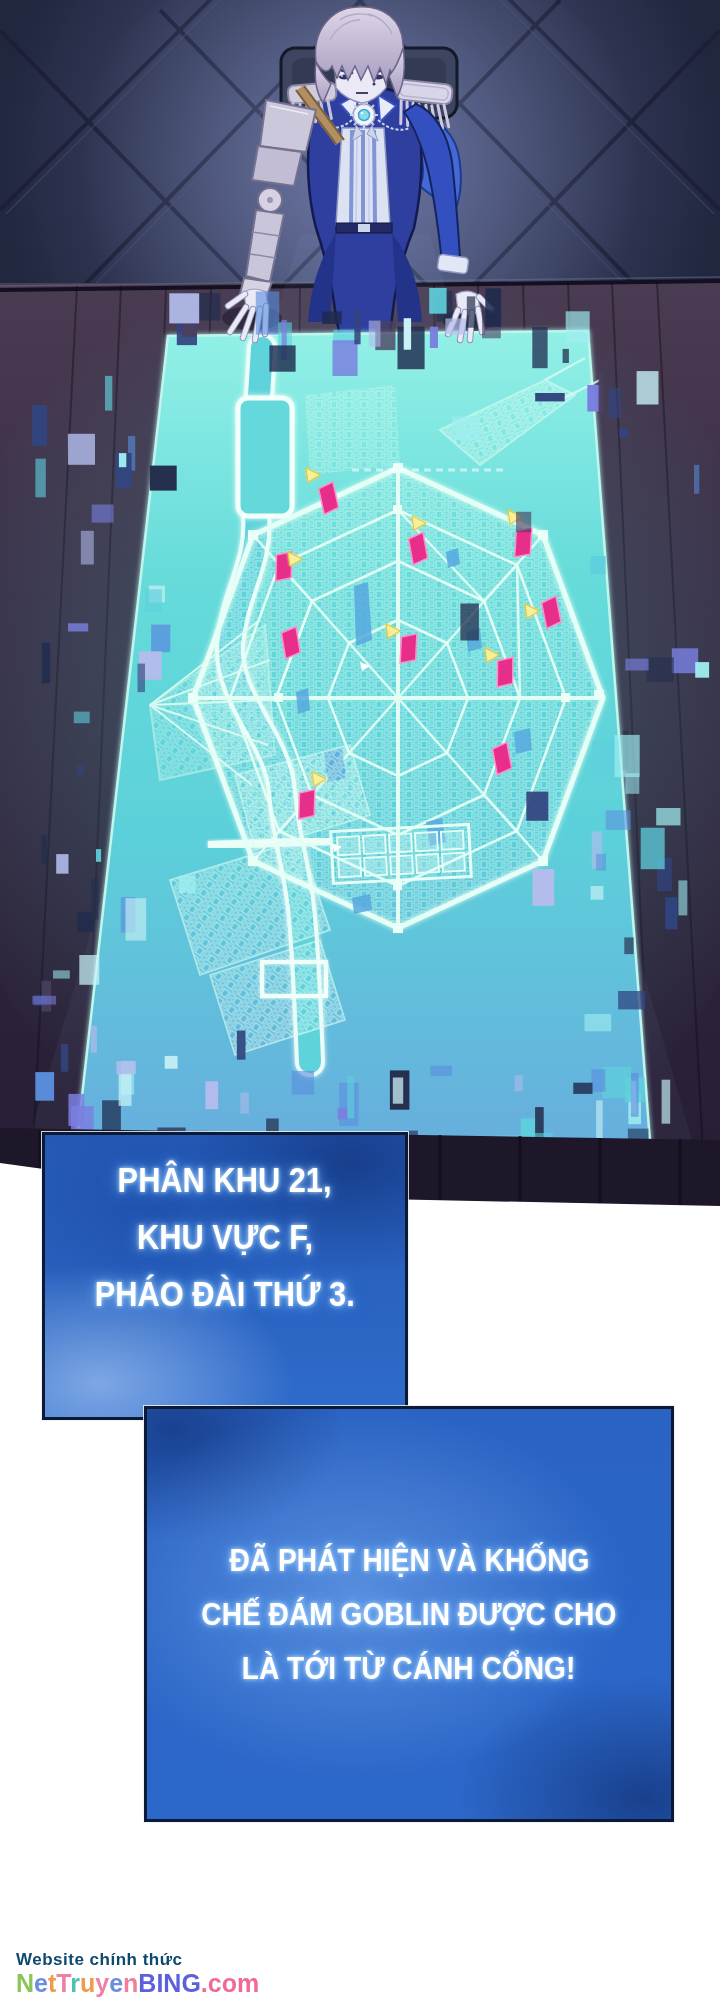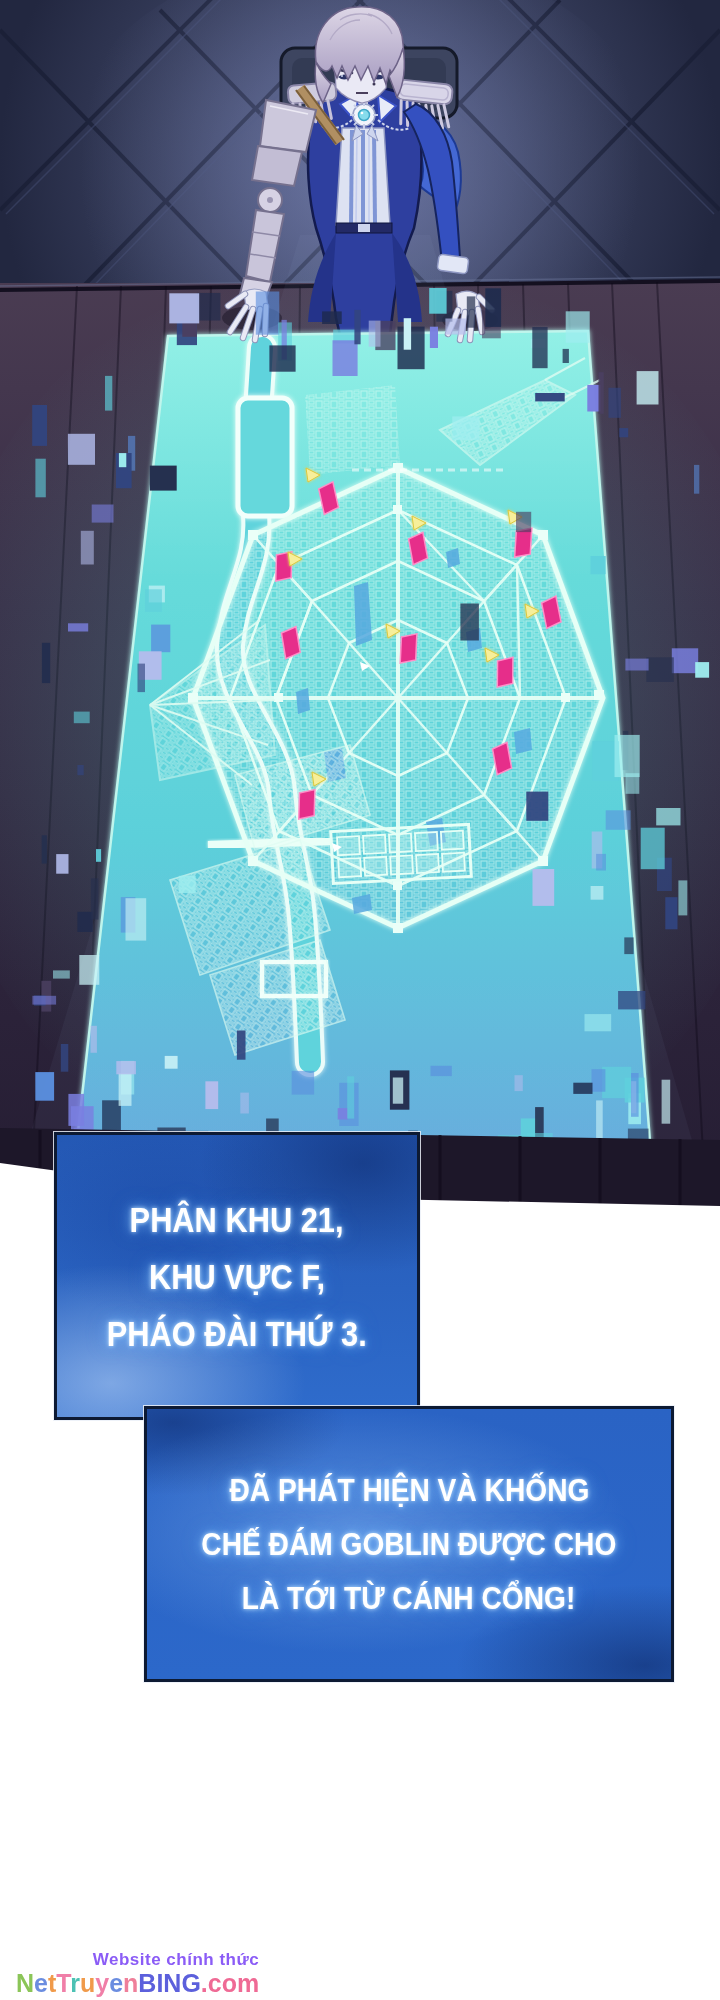--- a/index.html
+++ b/index.html
@@ -4,28 +4,28 @@
 <style>
   html,body{margin:0;padding:0;}
   .page{position:relative;width:720px;height:2000px;background:#ffffff;overflow:hidden;
         font-family:"Liberation Sans",sans-serif;}
   .scene{position:absolute;left:0;top:0;}
   .speech{position:absolute;border:3px solid #0d1a33;outline:1px solid rgba(235,240,248,.85);
           display:flex;flex-direction:column;align-items:center;box-sizing:border-box;}
   .speech .bline{display:inline-block;transform:scaleX(.88);transform-origin:50% 50%;
           white-space:nowrap;color:#fff;font-weight:bold;
           text-shadow:0 0 5px rgba(195,228,255,.95),0 0 12px rgba(130,195,255,.75),0 0 24px rgba(100,170,255,.45);}
-  #box1{left:54px;top:1132px;width:366px;height:288px;padding-top:56px;
+  #box1{left:42px;top:1132px;width:366px;height:288px;padding-top:16px;
         background:
          radial-gradient(90% 70% at 15% 88%, rgba(205,228,255,.50), rgba(205,228,255,0) 60%),
          radial-gradient(70% 60% at 85% 10%, rgba(8,30,90,.45), rgba(8,30,90,0) 65%),
          radial-gradient(60% 50% at 30% 30%, rgba(20,60,150,.35), rgba(20,60,150,0) 70%),
          linear-gradient(180deg,#2458b4,#2f6ccc);}
   #box1 .bline{font-size:35px;line-height:57px;}
-  #box2{left:144px;top:1406px;width:530px;height:276px;justify-content:center;
+  #box2{left:144px;top:1406px;width:530px;height:416px;justify-content:center;
         background:
          radial-gradient(80% 70% at 40% 45%, rgba(160,205,255,.40), rgba(160,205,255,0) 65%),
          radial-gradient(60% 50% at 95% 95%, rgba(6,25,80,.50), rgba(6,25,80,0) 60%),
          radial-gradient(55% 45% at 5% 5%, rgba(6,25,80,.45), rgba(6,25,80,0) 60%),
          linear-gradient(180deg,#2a63c4,#2c68ca);}
   #box2 .bline{font-size:32px;line-height:54px;}
   .watermark{position:absolute;left:16px;top:1951px;line-height:1.1;}
   .wm1{font-size:17px;font-weight:bold;letter-spacing:.5px;}
   .wm2{font-size:25px;font-weight:bold;letter-spacing:0;}
   .wm2 span{display:inline;}
@@ -593,17 +593,17 @@
   <span class="bline">PHÁO ĐÀI THỨ 3.</span>
 </div>
 
 <div class="speech" id="box2">
   <span class="bline">ĐÃ PHÁT HIỆN VÀ KHỐNG</span>
   <span class="bline">CHẾ ĐÁM GOBLIN ĐƯỢC CHO</span>
   <span class="bline">LÀ TỚI TỪ CÁNH CỔNG!</span>
 </div>
 
 <div class="watermark">
-  <div class="wm1" style="color: #8b5cf6; text-align: right;">Website chính thức</div>
+  <div class="wm1" style="color: #0c4a6e;">Website chính thức</div>
   <div class="wm2"><span style="color: rgb(139, 197, 88);">N</span><span style="color: rgb(107, 141, 224);">e</span><span style="color: rgb(240, 154, 74);">t</span><span style="color: rgb(240, 127, 168);">T</span><span style="color: rgb(76, 194, 180);">r</span><span style="color: rgb(240, 154, 74);">u</span><span style="color: rgb(240, 127, 168);">y</span><span style="color: rgb(107, 141, 224);">e</span><span style="color: rgb(239, 127, 154);">n</span><span style="color: rgb(92, 96, 220);">B</span><span style="color: rgb(92, 96, 220);">I</span><span style="color: rgb(92, 96, 220);">N</span><span style="color: rgb(92, 96, 220);">G</span><span style="color: rgb(239, 106, 149);">.</span><span style="color: rgb(239, 106, 149);">c</span><span style="color: rgb(239, 106, 149);">o</span><span style="color: rgb(239, 106, 149);">m</span></div>
 </div>
 
 </div>
 
 </body></html>

